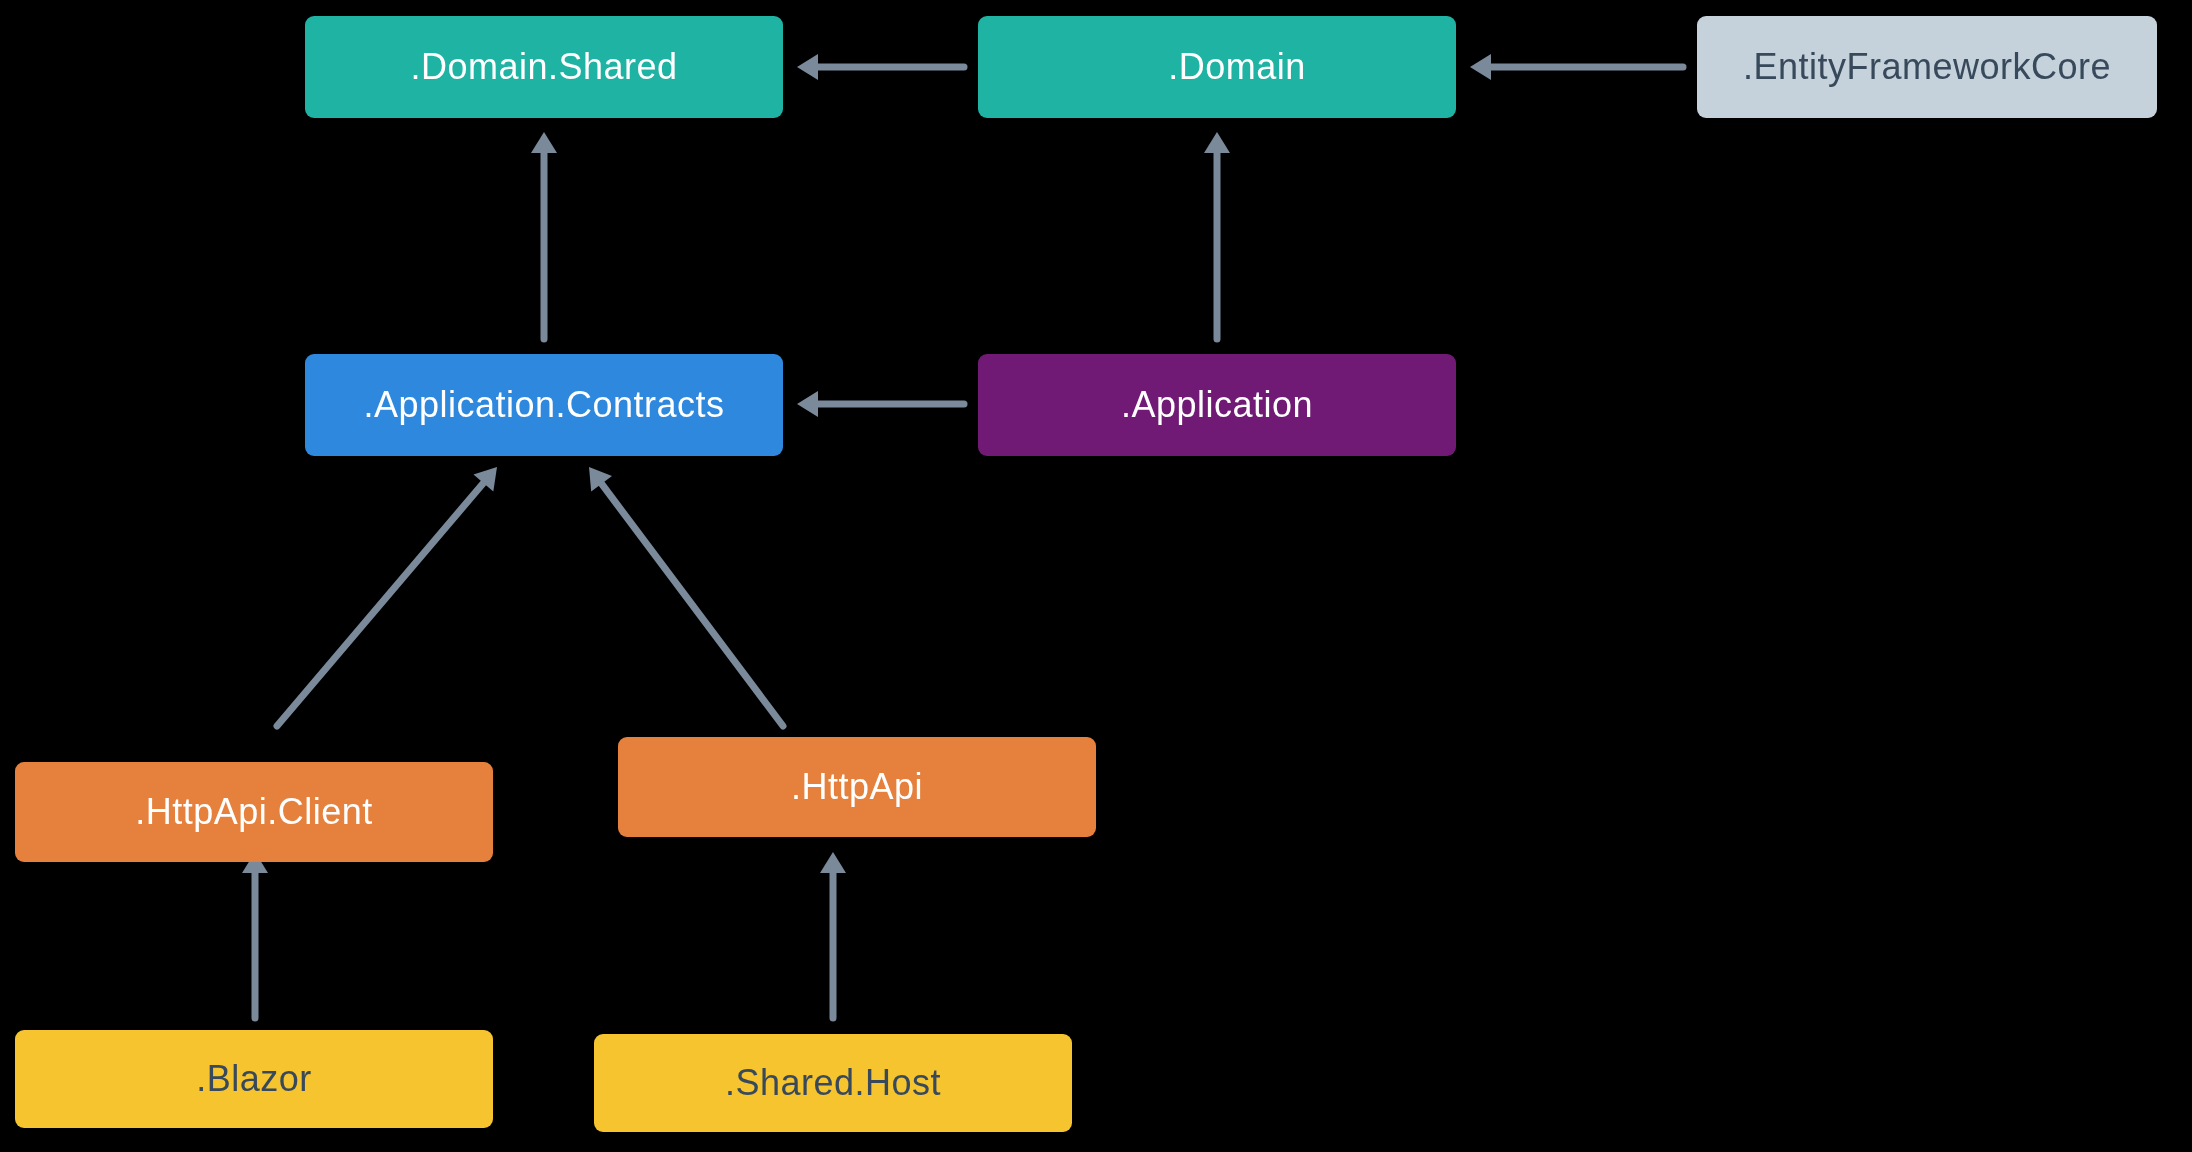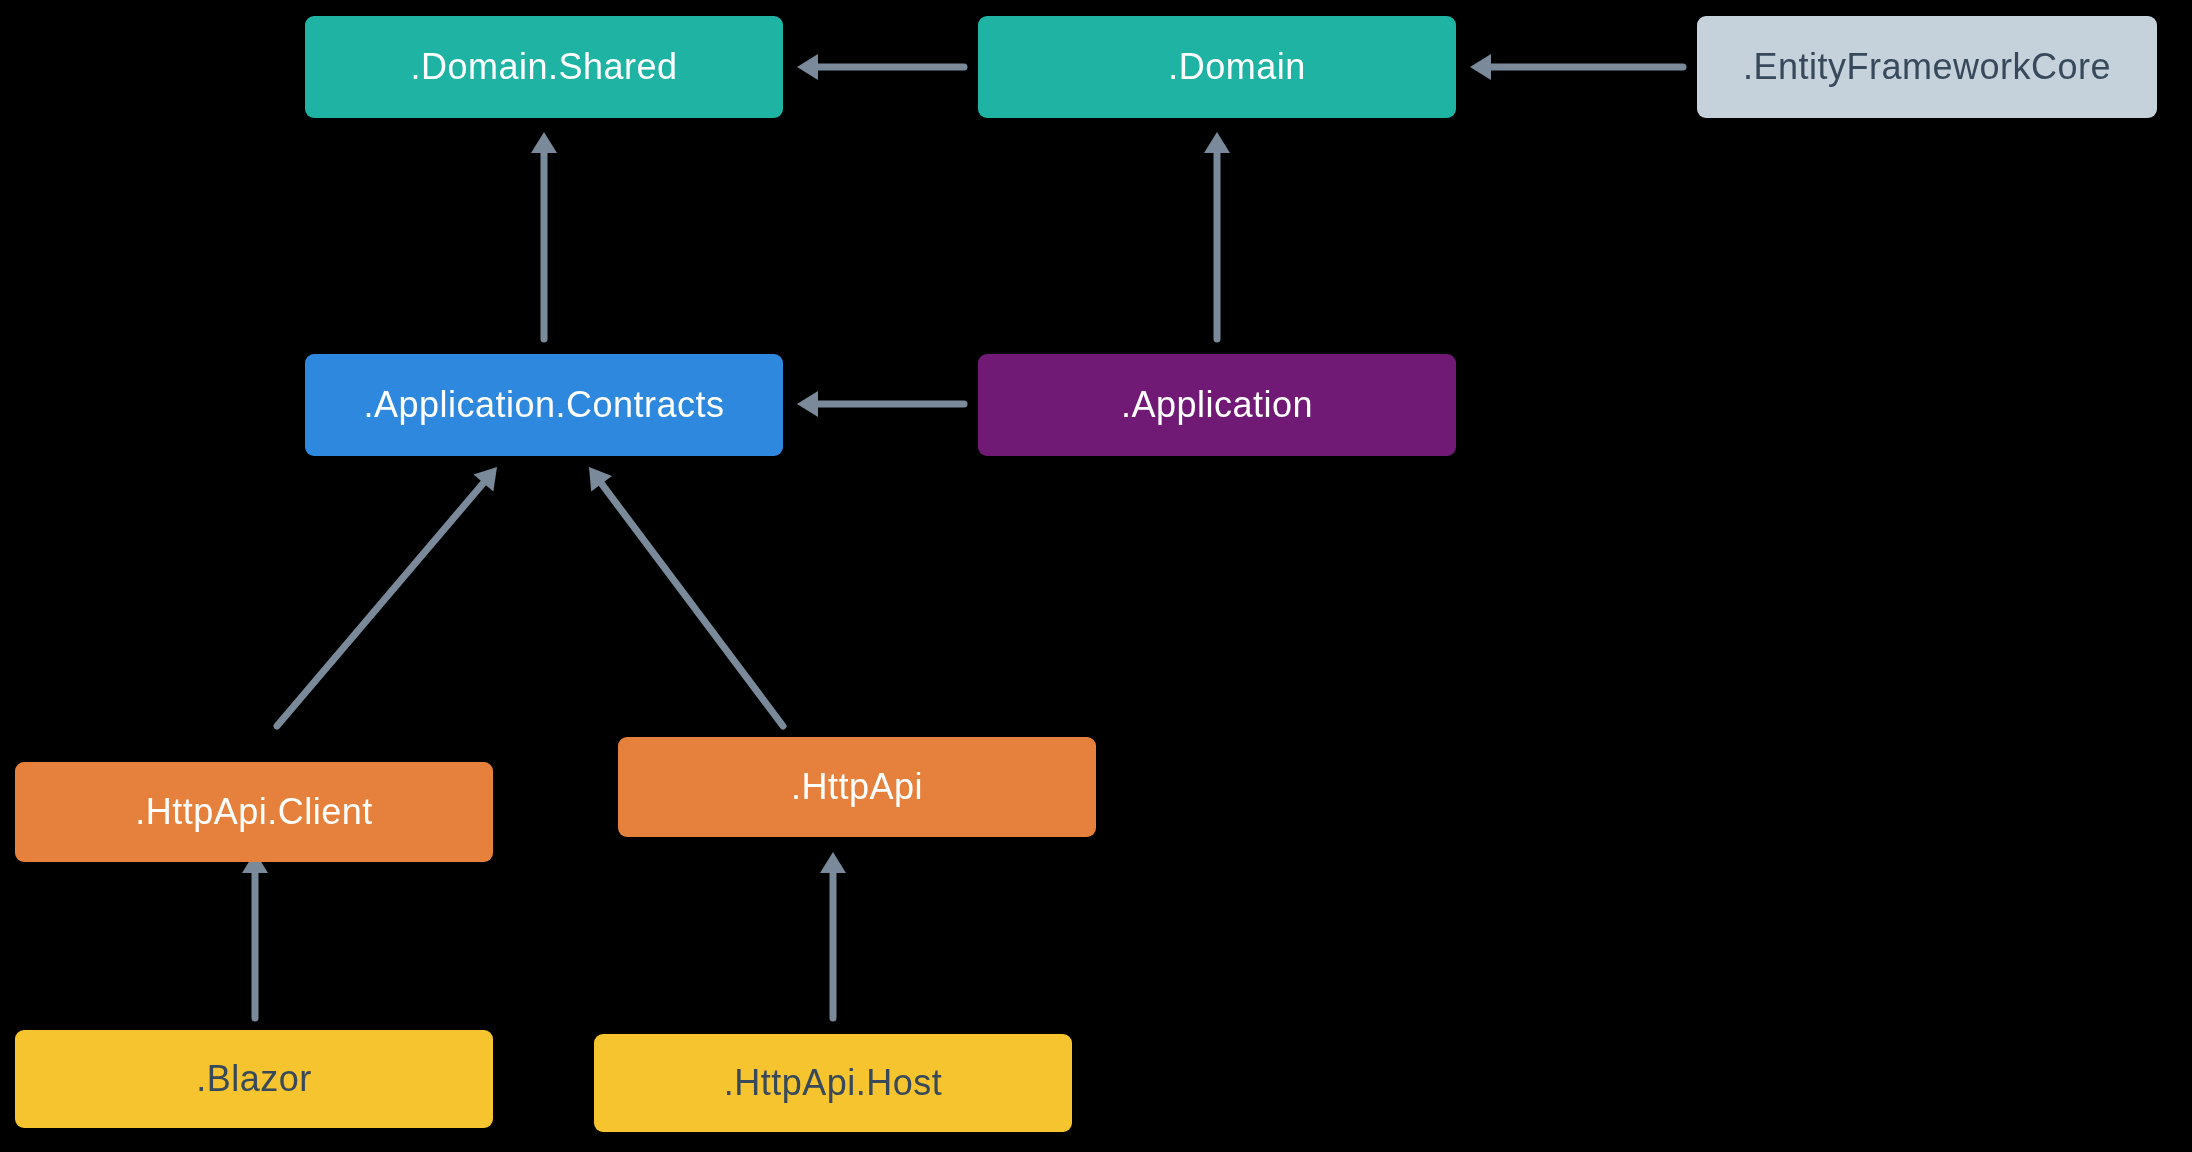--- a/index.html
+++ b/index.html
@@ -81,15 +81,15 @@
   <div class="node" style="left: 15px; top: 762px; width: 478px; height: 100px; background: rgb(230, 129, 61); color: rgb(255, 255, 255);">
     <span class="node-label">.HttpApi.Client</span>
   </div>
   <div class="node" style="left: 594px; top: 737px; width: 478px; height: 100px; background: rgb(230, 129, 61); color: rgb(255, 255, 255); margin-left: 24px;">
     <span class="node-label">.HttpApi</span>
   </div>
   <div class="node" style="left: 15px; top: 1030px; width: 478px; height: 98px; background: rgb(245, 196, 46); color: rgb(55, 73, 90);">
     <span class="node-label">.Blazor</span>
   </div>
   <div class="node" style="left: 594px; top: 1034px; width: 478px; height: 98px; background: rgb(245, 196, 46); color: rgb(55, 73, 90);">
-    <span class="node-label">.HttpApi.Host</span>
+    <span class="node-label">.Shared.Host</span>
   </div>
 </div>
 
 </body></html>

